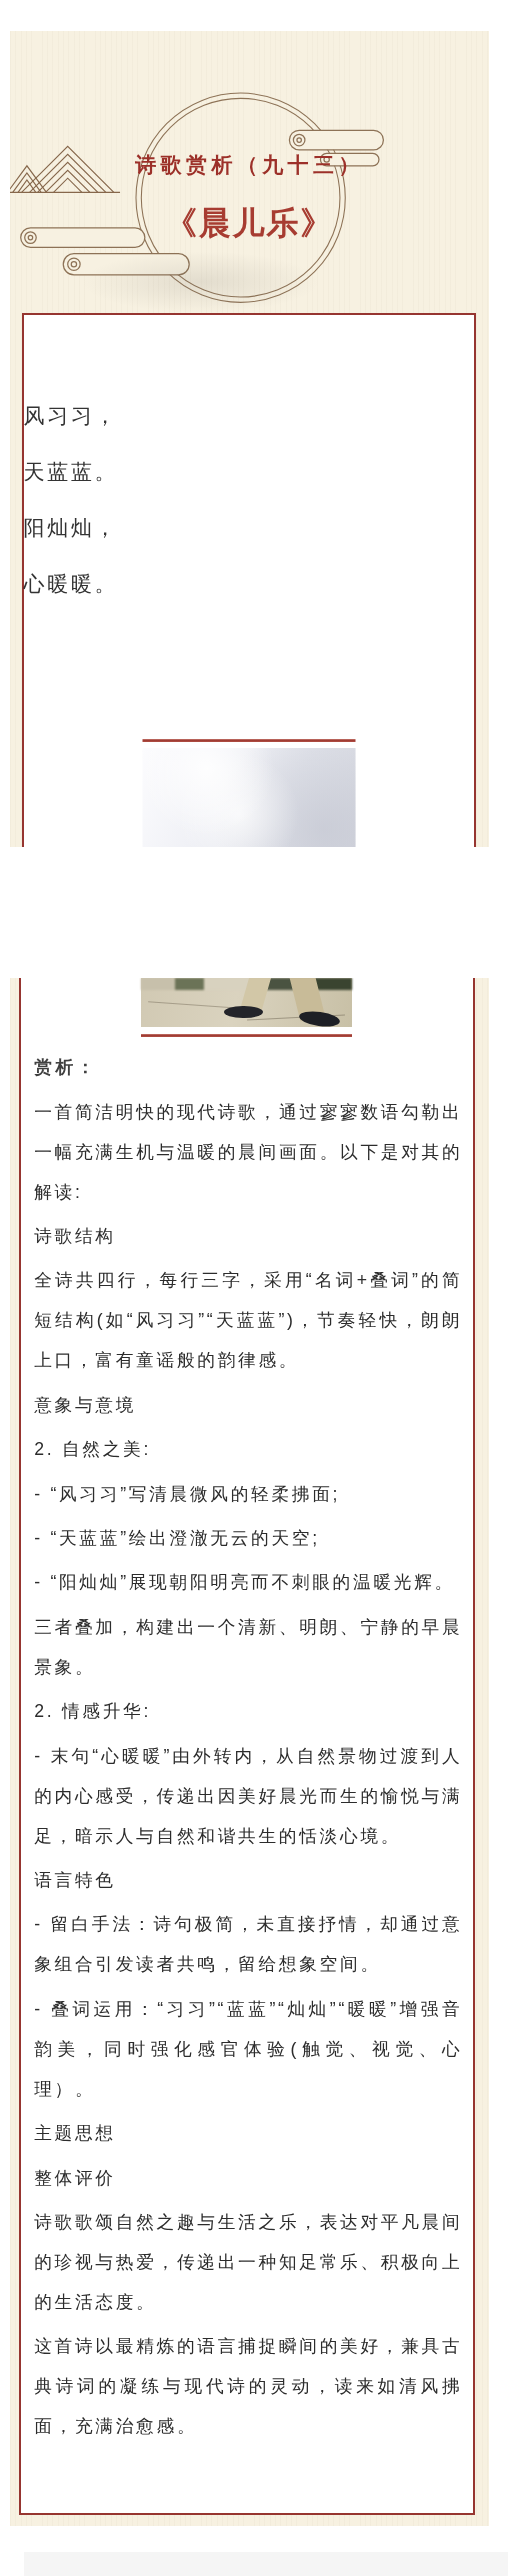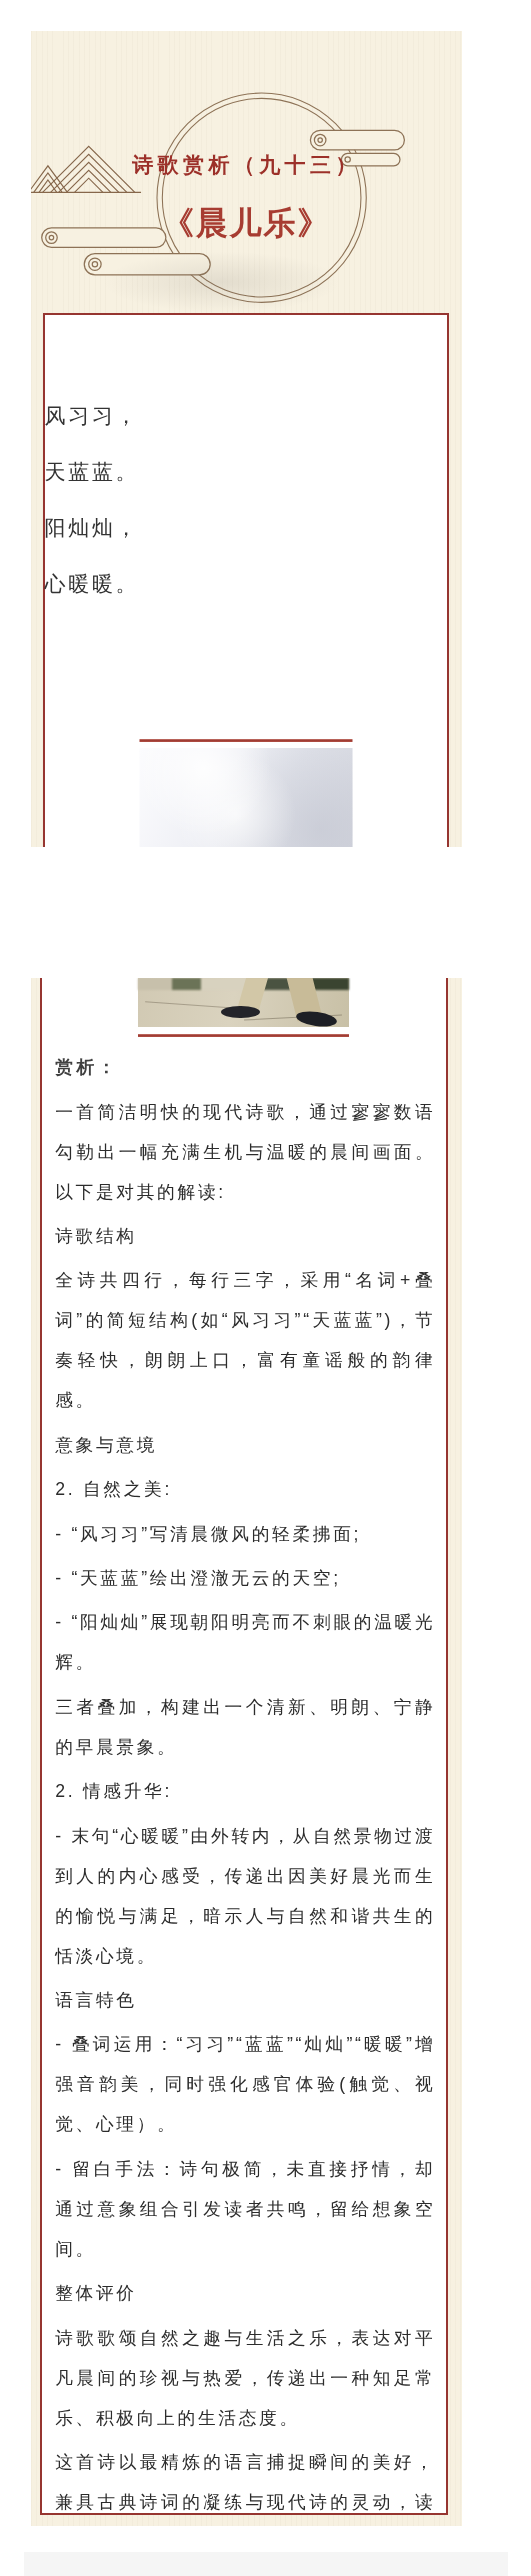--- a/index.html
+++ b/index.html
@@ -2,21 +2,21 @@
 <html style="font-size:14px"><head>
 <meta charset="utf-8">
 <style>
   html,body{margin:0;padding:0;}
   body{
     width:532px;height:2576px;position:relative;background:#ffffff;
     font-family:"Liberation Sans","DejaVu Sans",sans-serif;
     -webkit-font-smoothing:antialiased;
   }
   .card{
-    position:absolute;left:31px;width:431px;
+    position:absolute;left:10px;width:479px;
     background:
       repeating-linear-gradient(90deg, rgba(120,100,70,0.035) 0 0.9px, rgba(0,0,0,0) 0.9px 5.3px),
       #f7f1e1;
     overflow:hidden;
   }
   .card-top{top:31px;height:816px;}
   .card-bottom{top:978px;height:1548px;}
 
   
   .header-deco{position:absolute;left:0;top:0;width:479px;height:282px;}
@@ -163,22 +163,23 @@
       <p>全诗共四行，每行三字，采用“名词+叠词”的简短结构(如“风习习”“天蓝蓝”)，节奏轻快，朗朗上口，富有童谣般的韵律感。</p>
       <p>意象与意境</p>
       <p>2. 自然之美:</p>
       <p>- “风习习”写清晨微风的轻柔拂面;</p>
       <p>- “天蓝蓝”绘出澄澈无云的天空;</p>
       <p>- “阳灿灿”展现朝阳明亮而不刺眼的温暖光辉。</p>
       <p>三者叠加，构建出一个清新、明朗、宁静的早晨景象。</p>
       <p>2. 情感升华:</p>
       <p>- 末句“心暖暖”由外转内，从自然景物过渡到人的内心感受，传递出因美好晨光而生的愉悦与满足，暗示人与自然和谐共生的恬淡心境。</p>
       <p>语言特色</p>
+      <p>- 留白手法：诗句极简，未直接抒情，却通过意象组合引发读者共鸣，留给想象空间。</p>
       <p>- 叠词运用：“习习”“蓝蓝”“灿灿”“暖暖”增强音韵美，同时强化感官体验(触觉、视觉、心理）。</p>
-      <p>- 留白手法：诗句极简，未直接抒情，却通过意象组合引发读者共鸣，留给想象空间。</p>
+      <p>主题思想</p>
       <p>整体评价</p>
       <p>诗歌歌颂自然之趣与生活之乐，表达对平凡晨间的珍视与热爱，传递出一种知足常乐、积极向上的生活态度。</p>
       <p>这首诗以最精炼的语言捕捉瞬间的美好，兼具古典诗词的凝练与现代诗的灵动，读来如清风拂面，充满治愈感。</p>
     </div>
   </div>
 </section>
 
 <div class="footer-bar"></div>
 
 

